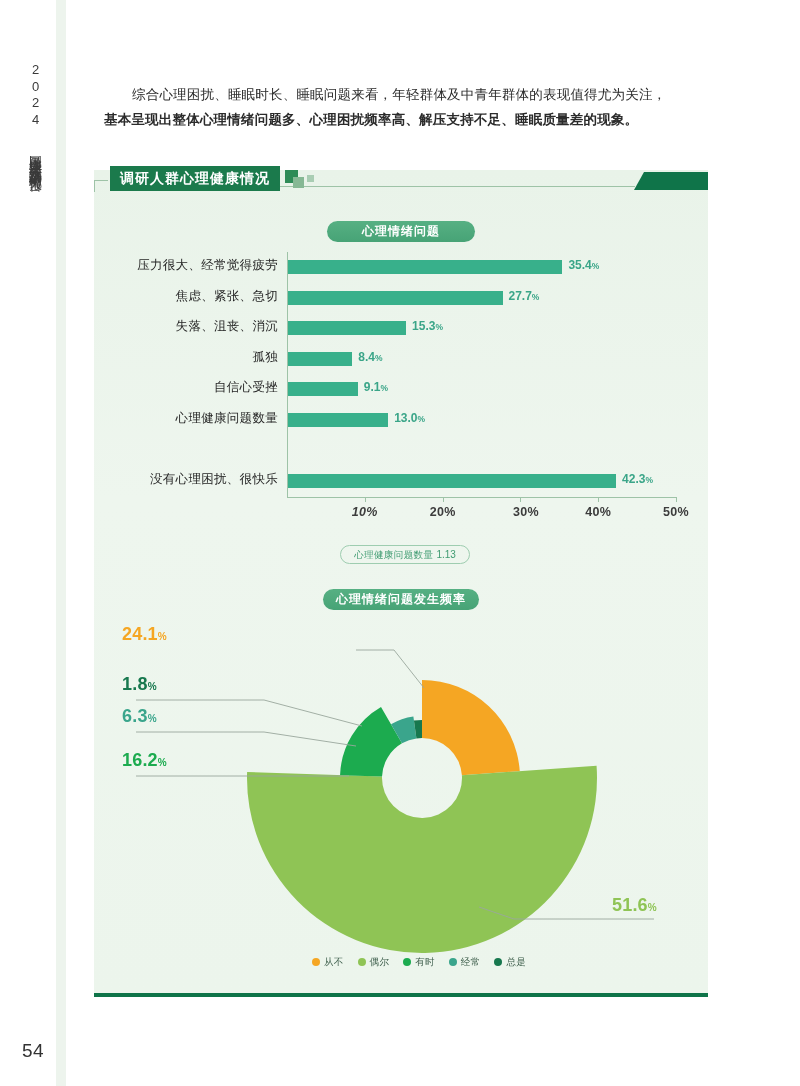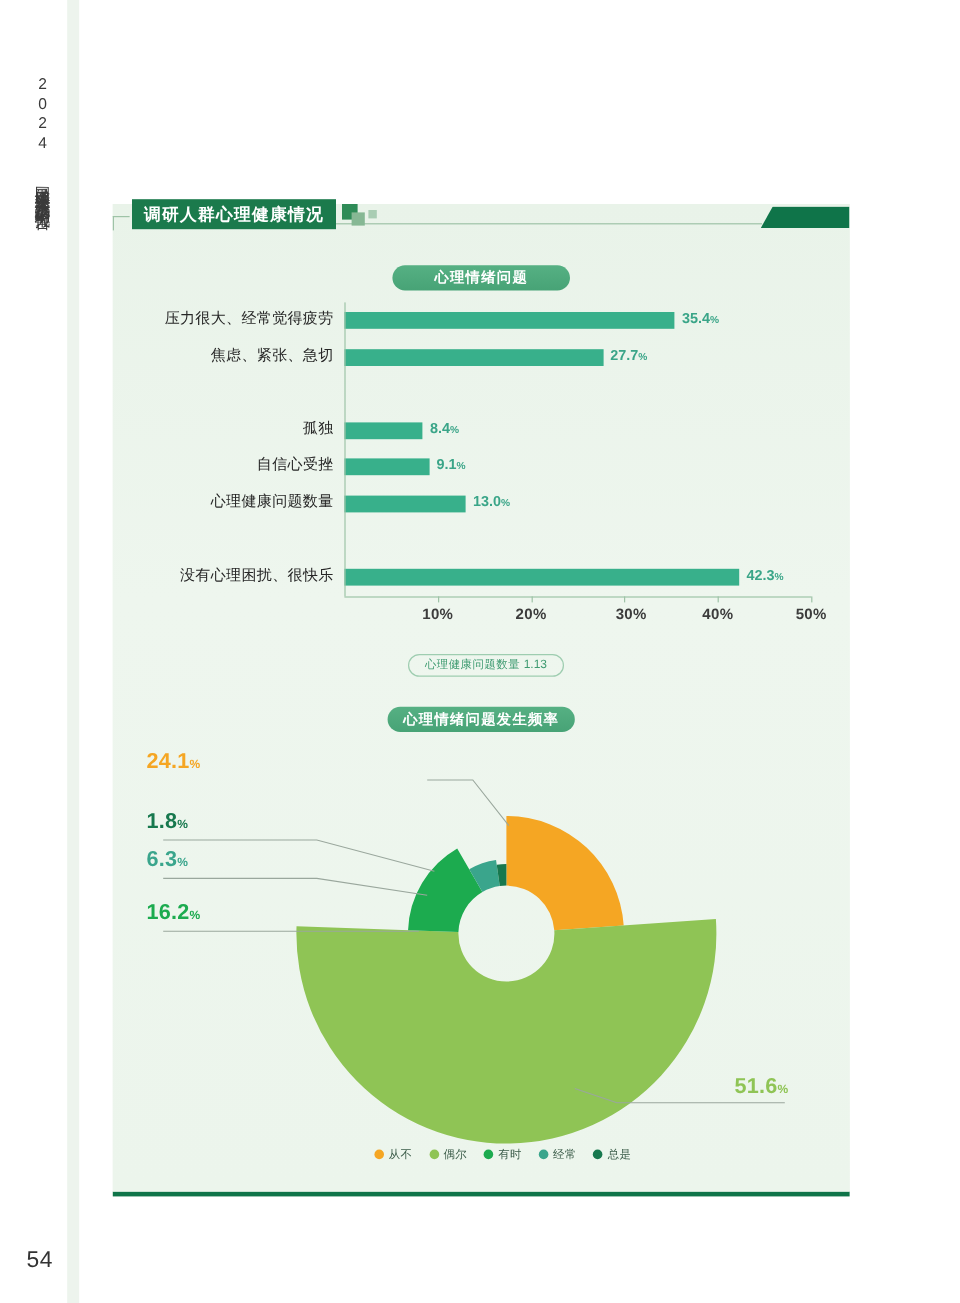--- a/index.html
+++ b/index.html
@@ -294,20 +294,24 @@
 </style>
 </head>
 <body>
 
 <div id="page">
 
   <div class="spine-band"></div>
   <div class="spine-text">2024 国民健康生活方式干预及影响研究报告</div>
   <div class="page-number">54</div>
 
+  <div class="intro">
+    <div class="l1">综合心理困扰、睡眠时长、睡眠问题来看，年轻群体及中青年群体的表现值得尤为关注，</div>
+    <div class="l2">基本呈现出整体心理情绪问题多、心理困扰频率高、解压支持不足、睡眠质量差的现象。</div>
+  </div>
 
   <div class="panel">
     <div class="panel-inner-tint"></div>
   </div>
 
   <div class="hdr-left-tick"></div>
   <div class="hdr-rule"></div>
   <div class="hdr-tab"></div>
   <div class="hdr-label">调研人群心理健康情况</div>
   <div class="hdr-sq1"></div>
@@ -320,20 +324,25 @@
       <div class="bar-row" style="top: 8px;">
         <div class="bar-label">压力很大、经常觉得疲劳</div>
         <div class="bar-fill" style="width: 275.412px; background: rgb(56, 176, 139);"></div>
         <div class="bar-val" style="left: 438.412px;">35.4<span class="pct">%</span></div>
       </div>
       <div class="bar-row" style="top: 38.5px;">
         <div class="bar-label">焦虑、紧张、急切</div>
         <div class="bar-fill" style="width: 215.506px; background: rgb(56, 176, 139);"></div>
         <div class="bar-val" style="left: 378.506px;">27.7<span class="pct">%</span></div>
       </div>
+      <div class="bar-row" style="top: 69px;">
+        <div class="bar-label">失落、沮丧、消沉</div>
+        <div class="bar-fill" style="width: 119.034px; background: rgb(56, 176, 139);"></div>
+        <div class="bar-val" style="left: 282.034px;">15.3<span class="pct">%</span></div>
+      </div>
       <div class="bar-row" style="top: 99.5px;">
         <div class="bar-label">孤独</div>
         <div class="bar-fill" style="width: 65.352px; background: rgb(56, 176, 139);"></div>
         <div class="bar-val" style="left: 228.352px;">8.4<span class="pct">%</span></div>
       </div>
       <div class="bar-row" style="top: 130px;">
         <div class="bar-label">自信心受挫</div>
         <div class="bar-fill" style="width: 70.798px; background: rgb(56, 176, 139);"></div>
         <div class="bar-val" style="left: 233.798px;">9.1<span class="pct">%</span></div>
       </div>
@@ -343,21 +352,21 @@
         <div class="bar-val" style="left: 264.14px; text-align: right;">13.0<span class="pct">%</span></div>
       </div>
       <div class="bar-row" style="top: 221.5px;">
         <div class="bar-label">没有心理困扰、很快乐</div>
         <div class="bar-fill" style="width: 329.094px; background: rgb(56, 176, 139);"></div>
         <div class="bar-val" style="left: 492.094px;">42.3<span class="pct">%</span></div>
       </div>
       <div class="axis-vline" style="top: 0px;"></div>
       <div class="axis-line" style="top: 245px;"></div>
       <div class="tick" style="left: 234.8px; top: 245px;"></div>
-      <div class="tick-label" style="left: 234.8px; top: 253px;">10%</div>
+      <div class="tick-label" style="left: 234.8px; top: 253px; font-style: italic;">10%</div>
       <div class="tick" style="left: 312.6px; top: 245px;"></div>
       <div class="tick-label" style="left: 312.6px; top: 253px;">20%</div>
       <div class="tick" style="left: 390.4px; top: 245px;"></div>
       <div class="tick-label" style="left: 396px; top: 253px; text-align: center;">30%</div>
       <div class="tick" style="left: 468.2px; top: 245px;"></div>
       <div class="tick-label" style="left: 468.2px; top: 253px;">40%</div>
       <div class="tick" style="left: 546px; top: 245px;"></div>
       <div class="tick-label" style="left: 546px; top: 253px;">50%</div>
     </div>
 

